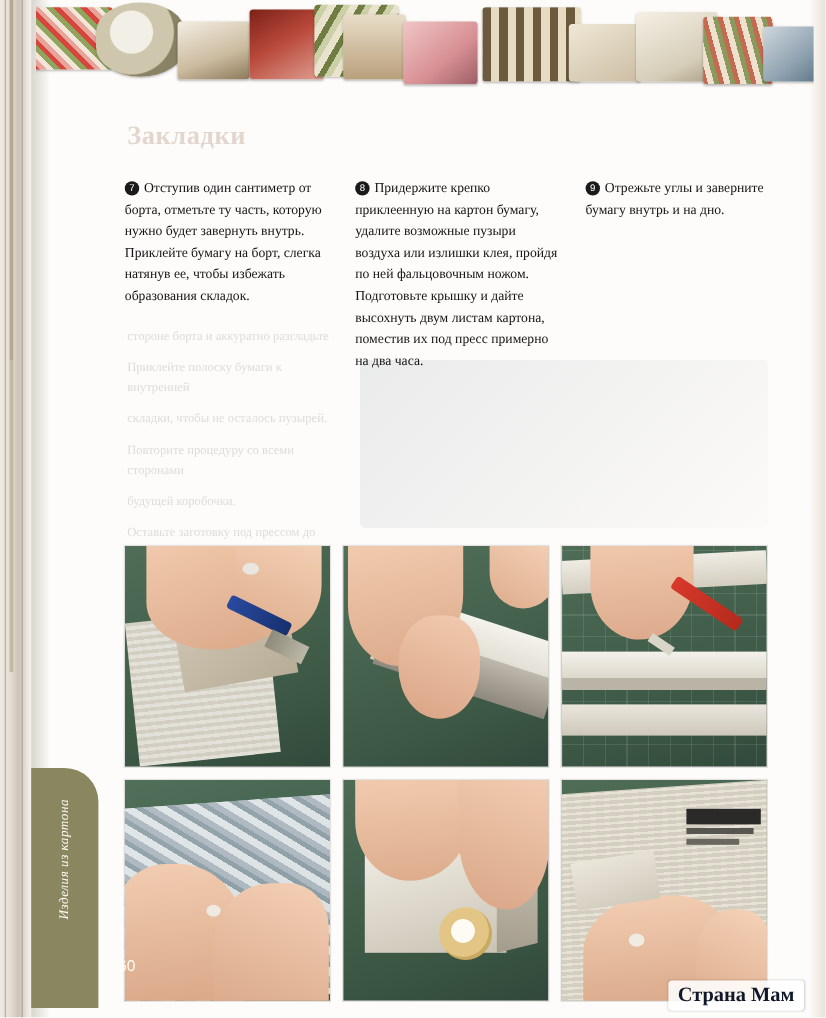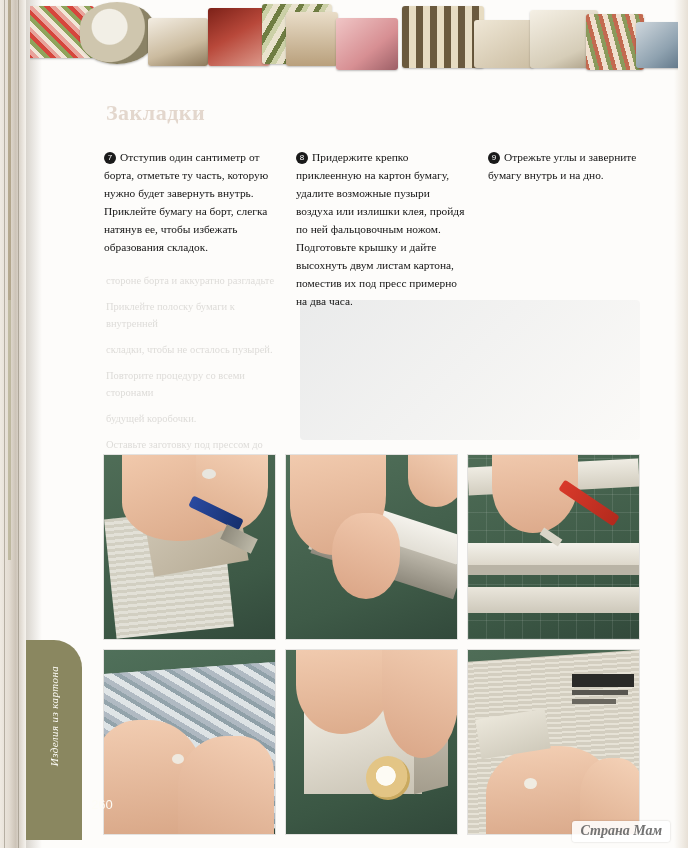--- a/index.html
+++ b/index.html
@@ -176,24 +176,23 @@
 
   
   .watermark {
     position: absolute;
     right: 18px;
     bottom: 6px;
     background: rgba(255,255,255,.88);
     padding: 2px 8px 3px 8px;
     border-radius: 3px;
     font-family: "Liberation Serif", serif;
-    font-size: 14px;
+    font-size: 17px;
     font-weight: bold;
-    font-style: italic;
-    color: #737373;
+    color: #0f172a;
     box-shadow: 0 0 2px rgba(0,0,0,.2);
   }
 </style>
 </head>
 <body>
 
 <div class="page">
 
   <div class="gutter"></div>
   <div class="gutter-line" style="left:4px;"></div>

